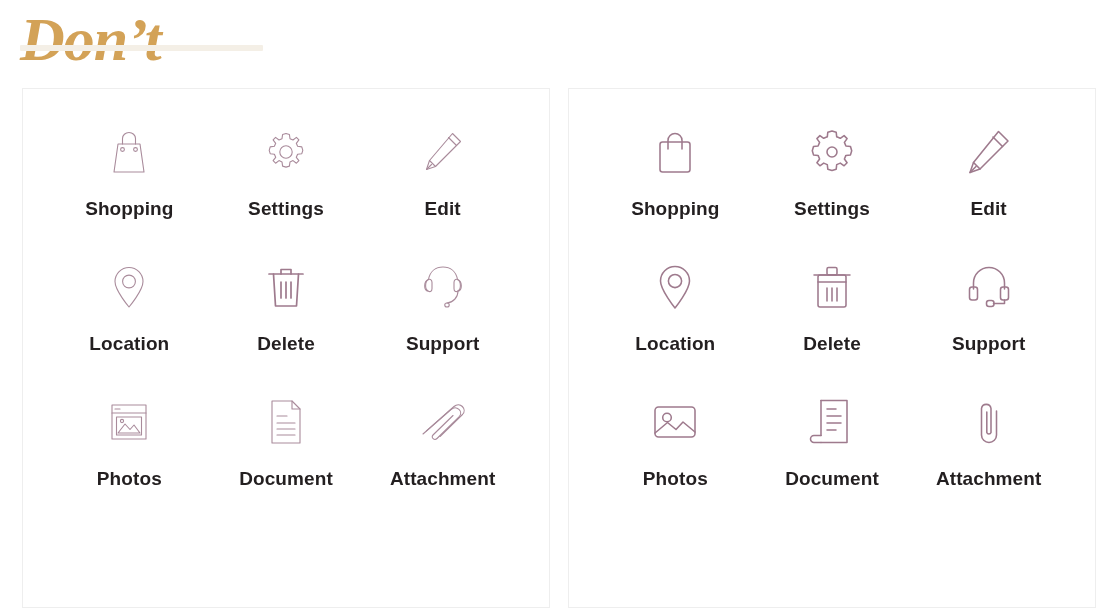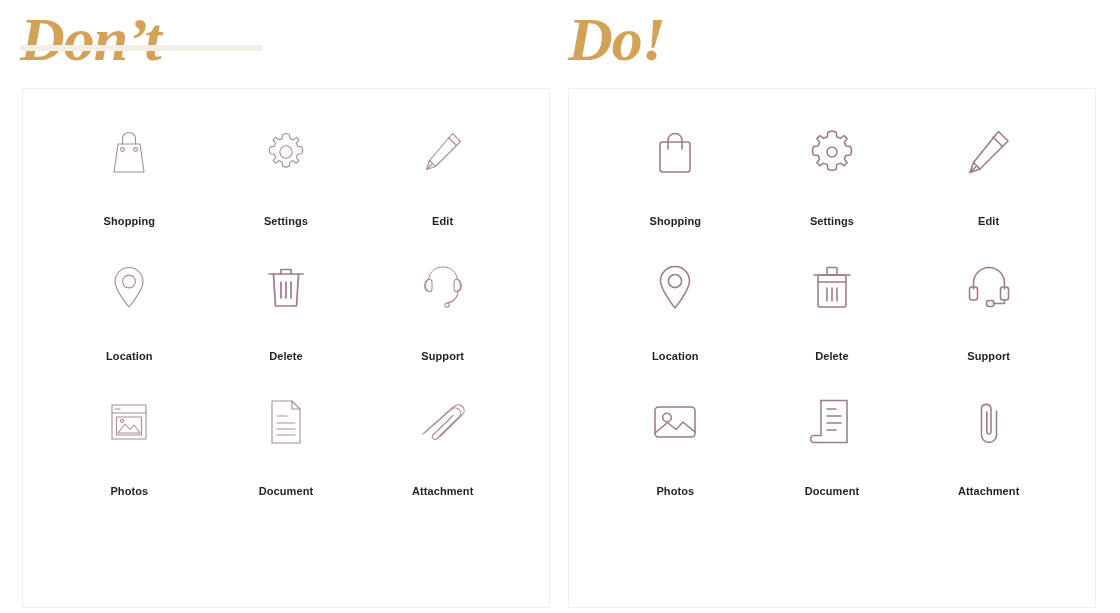--- a/index.html
+++ b/index.html
@@ -80,22 +80,22 @@
   }
 
   .icon-box {
     height: 62px;
     display: flex;
     align-items: center;
     justify-content: center;
   }
 
   .cell-label {
-    margin-top: 32px;
-    font-size: 11px;
+    margin-top: 15px;
+    font-size: 19px;
     font-weight: bold;
     color: #231f20;
     letter-spacing: 0.1px;
     text-align: center;
     white-space: nowrap;
   }
 
   svg { display: block; overflow: visible; }
 
   .ic-thin  { stroke: #a98b9b; stroke-width: 1.1; fill: none;
@@ -106,21 +106,20 @@
               stroke-linecap: round; stroke-linejoin: round; }
 </style>
 </head>
 <body>
 
 <div class="page">
 
   <div class="heading heading-dont">Don’t</div>
   <div class="strike-line"></div>
 
-  <div class="heading heading-do">Do!</div>
 
   <div class="panel panel-dont">
     <div class="grid">
 
       <div class="cell">
         <div class="icon-box">
           <svg width="44" height="48" viewBox="0 0 44 48">
             <g class="ic-thin">
               <path d="M11 16 L33 16 L37 44 L7 44 Z"></path>
               <path d="M15.5 16 L15.5 10.5 A6.5 6 0 0 1 28.5 10.5 L28.5 16"></path>

